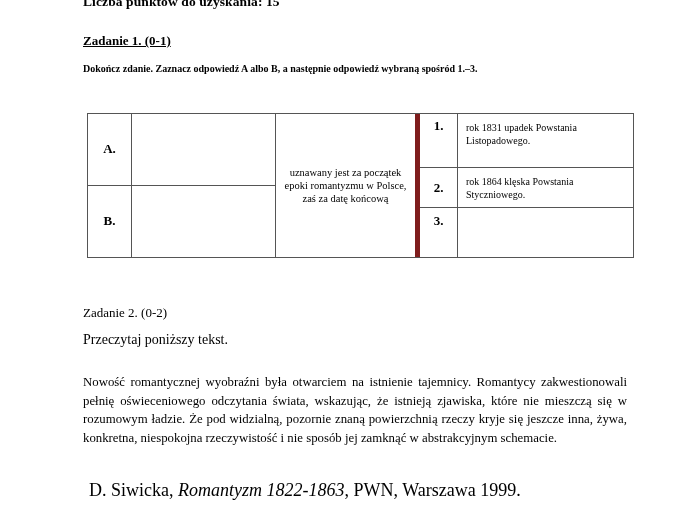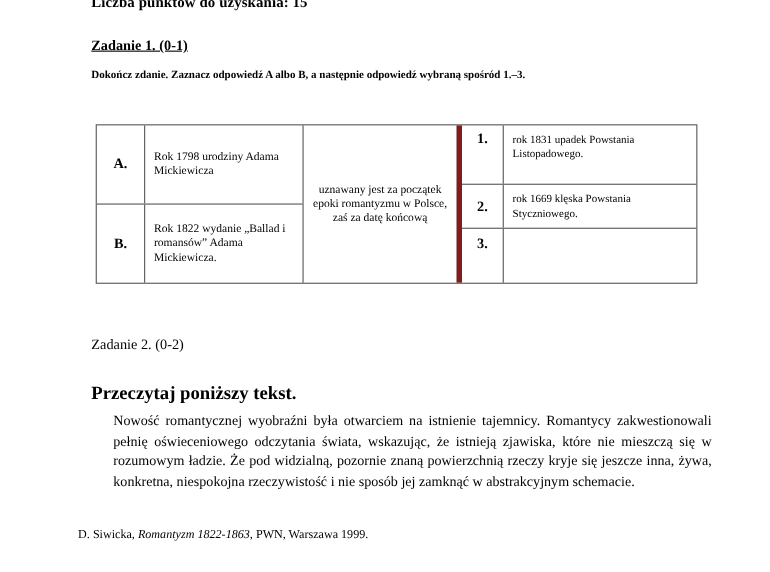--- a/index.html
+++ b/index.html
@@ -155,41 +155,40 @@
     position: absolute;
     left: 83px;
     top: 305px;
     font-size: 13px;
     font-weight: normal;
     white-space: nowrap;
   }
   .task2-instr {
     position: absolute;
     left: 83px;
-    top: 348px;
-    font-size: 17px;
-    font-weight: bold;
+    top: 332px;
+    font-size: 14px;
+    font-weight: normal;
     white-space: nowrap;
   }
   .passage {
     position: absolute;
     left: 83px;
     top: 373px;
     width: 544px;
     font-size: 12.8px;
     line-height: 18.5px;
     text-align: justify;
     text-justify: inter-word;
-    margin-left: 20px;
   }
   .attribution {
     position: absolute;
-    left: 71px;
+    left: 89px;
     top: 480px;
-    font-size: 11px;
+    font-size: 18px;
     white-space: nowrap;
     font-family: Liberation Serif, serif;
   }
   .attribution .src-title {
     font-style: italic;
   }
 </style>
 </head>
 <body>
 
@@ -199,38 +198,36 @@
 
   <div class="task1-title">Zadanie 1. (0-1)</div>
 
   <div class="task1-instr">Dokończ zdanie. Zaznacz odpowiedź A albo B, a następnie odpowiedź wybraną spośród 1.–3.</div>
 
   <div class="match-table">
 
     <div class="col-left">
       <div class="left-row first">
         <div class="left-label">A.</div>
-        <div class="left-text">Rok 1798 urodziny Adama Mickiewicza</div>
       </div>
       <div class="left-row">
         <div class="left-label">B.</div>
-        <div class="left-text">Rok 1822 wydanie „Ballad i romansów” Adama Mickiewicza.</div>
       </div>
     </div>
 
     <div class="col-middle">uznawany jest za początek epoki romantyzmu w Polsce, zaś za datę końcową</div>
 
     <div class="col-right">
       <div class="right-row r1">
         <div class="right-label">1.</div>
         <div class="right-text">rok 1831 upadek Powstania Listopadowego.</div>
       </div>
       <div class="right-row r2">
         <div class="right-label">2.</div>
-        <div class="right-text">rok 1669 klęska Powstania Styczniowego.</div>
+        <div class="right-text">rok 1864 klęska Powstania Styczniowego.</div>
       </div>
       <div class="right-row r3">
         <div class="right-label">3.</div>
       </div>
     </div>
 
   </div>
 
   <div class="task2-title">Zadanie 2. (0-2)</div>
 

